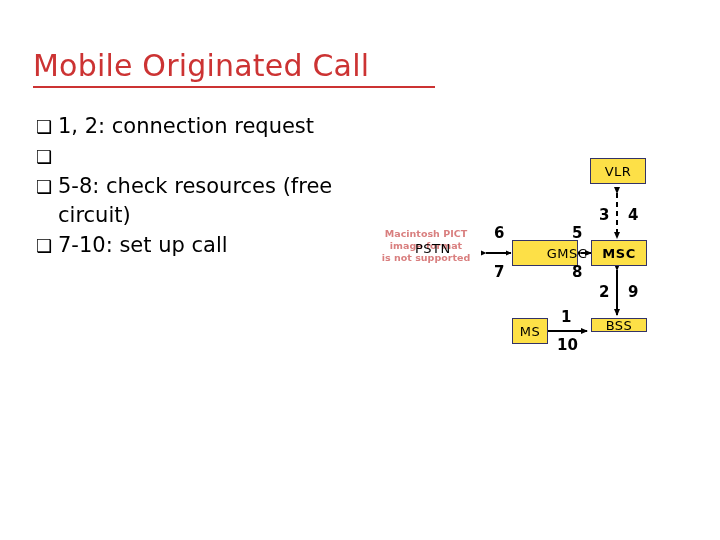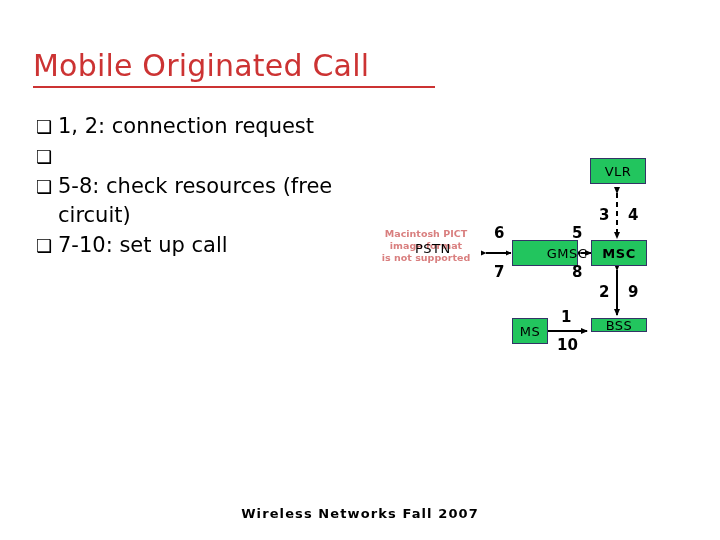--- a/index.html
+++ b/index.html
@@ -69,21 +69,21 @@
   
   .diagram {
     position: absolute;
     left: 375px;
     top: 150px;
     width: 300px;
     height: 210px;
   }
   .node {
     position: absolute;
-    background: #22c55e;
+    background: #fde047;
     border: 1px solid #333366;
     color: #000000;
     font-size: 13px;
     font-family: "DejaVu Sans", sans-serif;
     display: flex;
     align-items: center;
     justify-content: center;
     box-sizing: border-box;
     letter-spacing: 0.5px;
   }
@@ -223,15 +223,14 @@
     <div class="lbl" style="left:197px; top:115px;">8</div>
 
     <div class="lbl" style="left:224px; top:135px;">2</div>
     <div class="lbl" style="left:253px; top:135px;">9</div>
 
     <div class="lbl" style="left:186px; top:160px;">1</div>
     <div class="lbl" style="left:182px; top:188px;">10</div>
 
   </div>
 
-  <div class="footer">Wireless Networks Fall 2007</div>
 
 </div>
 
 </body></html>

